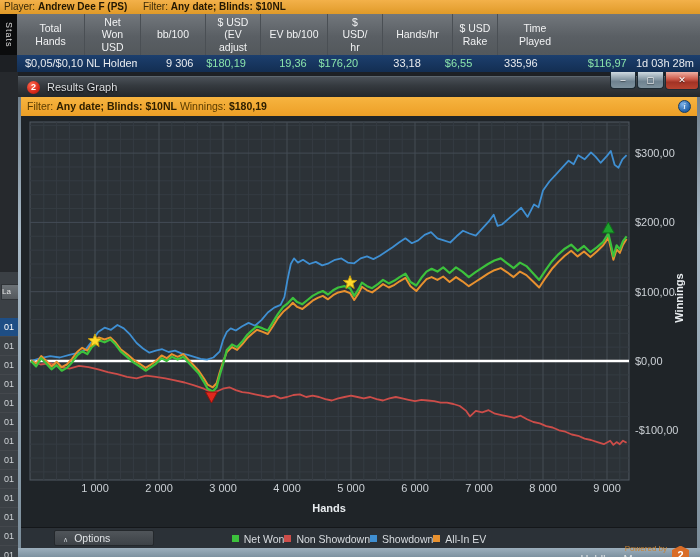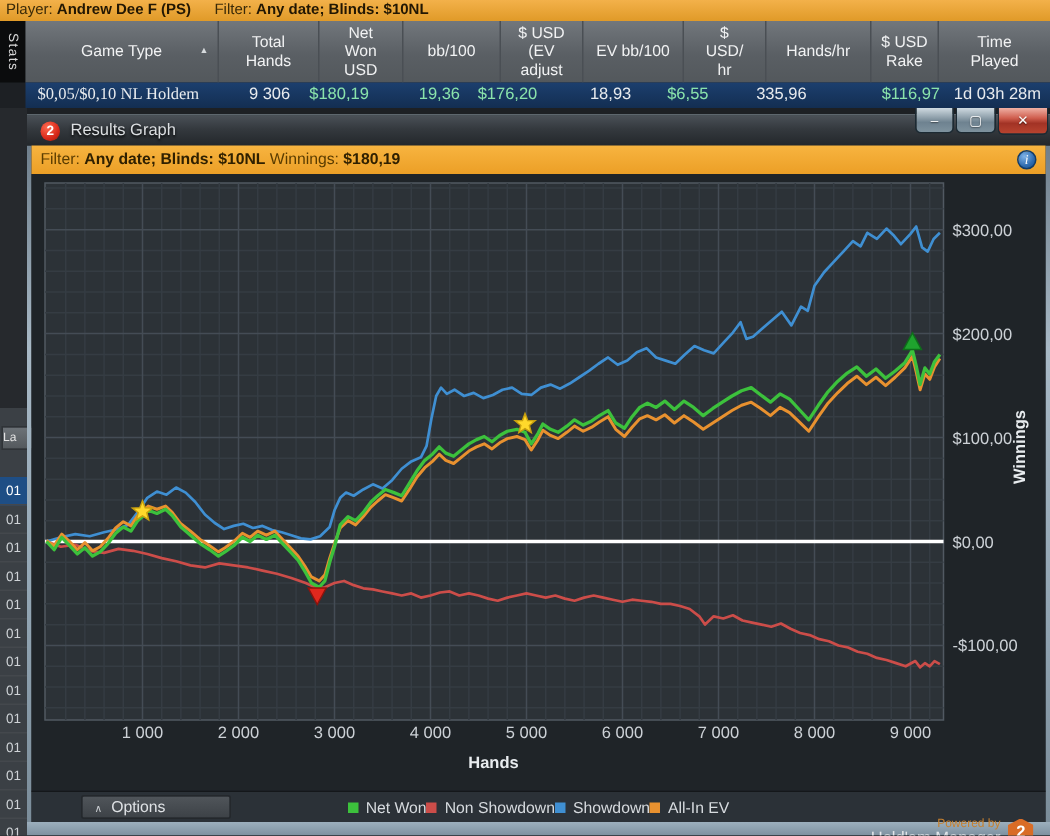--- a/index.html
+++ b/index.html
@@ -19,21 +19,21 @@
     background:linear-gradient(#72777c,#5a5f64 55%,#53585c);color:#f1f2f3;font-size:10.5px;}
   .thead .col{display:flex;align-items:center;justify-content:center;text-align:center;
     white-space:pre-line;line-height:1.15;border-left:1px solid #4a4f54;box-sizing:border-box;
     position:relative;}
   .thead .col:first-child{border-left:none;}
   .sort-arrow{position:absolute;right:6px;top:50%;transform:translateY(-50%);
     font-size:6px;color:#d6dadd;}
   .trow{position:absolute;left:17px;top:55px;width:683px;height:17px;display:flex;
     background:linear-gradient(#1c3f6e,#132e52);color:#e8ebee;font-size:11px;line-height:17px;}
   .trow .cell{box-sizing:border-box;padding-right:6px;text-align:right;overflow:hidden;white-space:nowrap;}
-  .trow .cell.first{text-align:right;padding-left:8px;font-family:Liberation Serif, serif;}
+  .trow .cell.first{text-align:right;padding-left:8px;}
   .trow .cell.green{color:#8ae3ab;}
   
   .left-sliver{position:absolute;left:0;top:72px;width:18px;height:485px;background:#26292d;}
   .left-panel{position:absolute;left:0;top:200px;width:18px;height:357px;background:#3b4045;}
   .mini-btn{position:absolute;left:1px;top:12px;width:36px;height:16px;font-size:8px;
     color:#e3e3e3;background:linear-gradient(#6c7277,#54595d);border:1px solid #2f3337;
     box-sizing:border-box;line-height:14px;padding-left:0;}
   .sess-rows{position:absolute;left:0;top:46px;width:18px;}
   .sess-row{width:18px;height:19px;font-size:9px;color:#cfd3d7;line-height:19px;
     padding-left:4px;box-sizing:border-box;border-bottom:1px solid #44484d;}
@@ -98,21 +98,20 @@
   <span>Player:</span>
   <b>Andrew Dee F (PS)</b>
   <span class="gap"></span>
   <span>Filter:</span>
   <b>Any date; Blinds: $10NL</b>
 </div>
 
 <div class="stats-tab">Stats</div>
 
 <div class="thead" id="thead">
-    <div class="col" style="width: 128px;">Game Type<span class="sort-arrow">▲</span></div>
     <div class="col" style="width: 67px;">Total
 Hands</div>
     <div class="col" style="width: 56px;">Net
 Won
 USD</div>
     <div class="col" style="width: 65px;">bb/100</div>
     <div class="col" style="width: 55px;">$ USD
 (EV
 adjust</div>
     <div class="col" style="width: 67px;">EV bb/100</div>
@@ -124,21 +123,21 @@
 Rake</div>
     <div class="col" style="width: 75px;">Time
 Played</div>
   </div>
 <div class="trow" id="trow">
     <div class="cell first" style="width: 128px;">$0,05/$0,10 NL Holdem</div>
     <div class="cell" style="width: 67px;">9 306</div>
     <div class="cell green" style="width: 56px;">$180,19</div>
     <div class="cell green" style="width: 65px;">19,36</div>
     <div class="cell green" style="width: 55px;">$176,20</div>
-    <div class="cell" style="width: 67px;">18,93</div>
+    <div class="cell" style="width: 67px;">33,18</div>
     <div class="cell green" style="width: 55px;">$6,55</div>
     <div class="cell" style="width: 70px;">335,96</div>
     <div class="cell green" style="width: 45px; margin-left: 44px;">$116,97</div>
     <div class="cell" style="width: 75px;">1d 03h 28m</div>
   </div>
 
 <div class="left-sliver">
   <div class="left-panel">
     <div class="mini-btn">La</div>
     <div class="sess-rows" id="sessRows">

